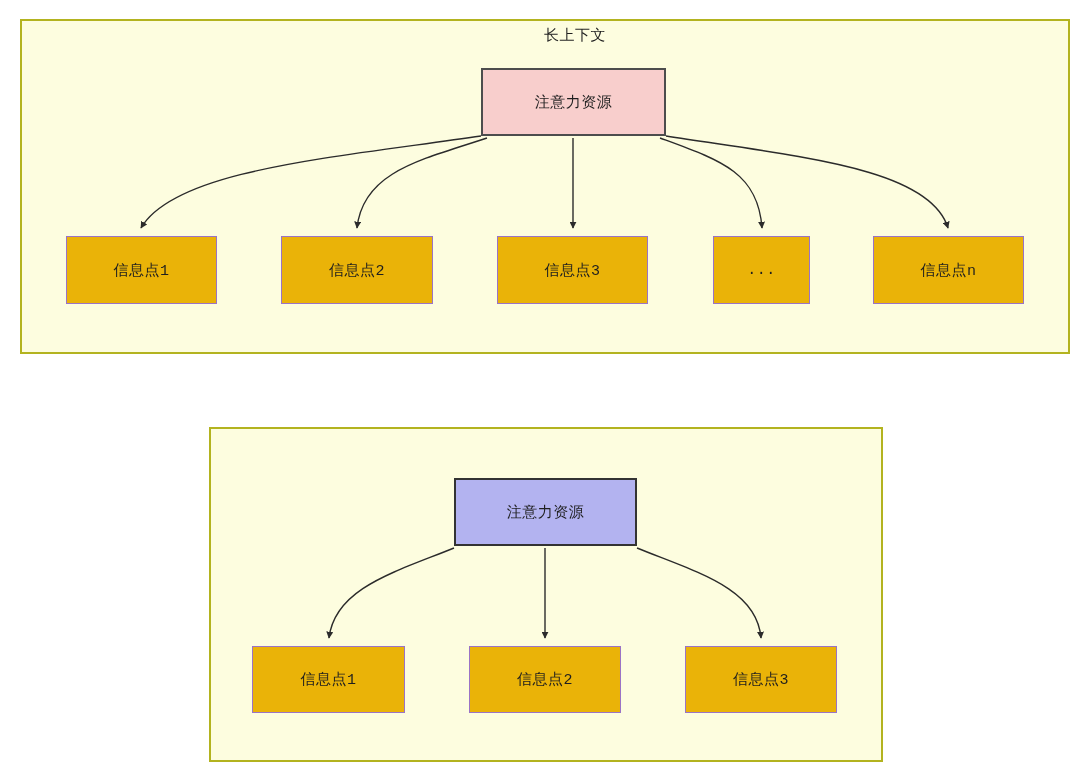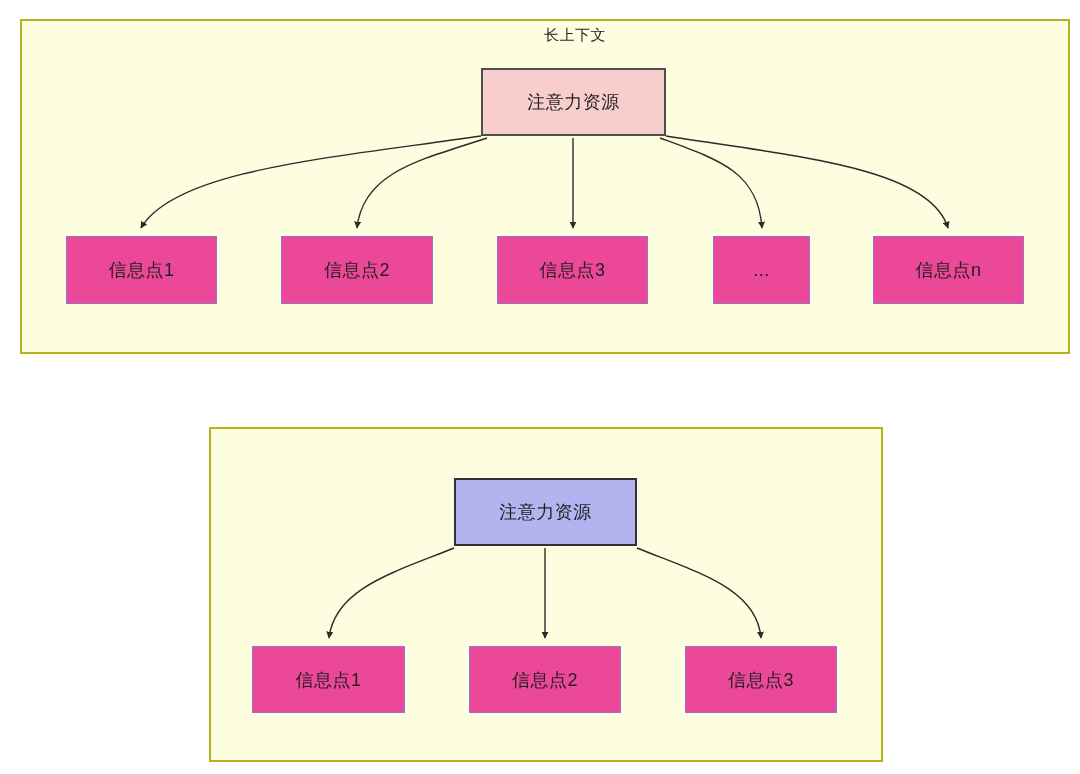--- a/index.html
+++ b/index.html
@@ -8,24 +8,24 @@
   .stage{position:absolute;left:0;top:0;width:1080px;height:746px;}
   svg.layer{position:absolute;left:0;top:0;width:1080px;height:774px;overflow:visible;}
 
   .panel{position:absolute;box-sizing:border-box;
          background:#fdfddf;border:2px solid #b3b31f;}
   .panel-title{position:absolute;text-align:center;
                font-size:15px;color:#1f1f1f;letter-spacing:.5px;white-space:nowrap;}
 
   .node{position:absolute;box-sizing:border-box;display:flex;
         align-items:center;justify-content:center;
-        font-size:18px;color:#1f1f1f;letter-spacing:.5px;white-space:nowrap;}
+        font-size:15px;color:#1f1f1f;letter-spacing:.5px;white-space:nowrap;}
   .node.root-long{background:#f8cecc;border:2px solid #4d4d4d;}
   .node.root-short{background:#b3b3f0;border:2px solid #333333;}
-  .node.leaf{background:#ec4899;border:1.5px solid #9a73c6;}
+  .node.leaf{background:#eab308;border:1.5px solid #9a73c6;font-family:Liberation Mono, monospace;}
 </style>
 </head>
 <body>
 
 <div class="stage">
 
   <div class="panel" style="left:20px;top:19px;width:1050px;height:335px;"></div>
 
   <div class="panel-title" style="left:475px;top:26px;width:200px;">长上下文</div>
 

